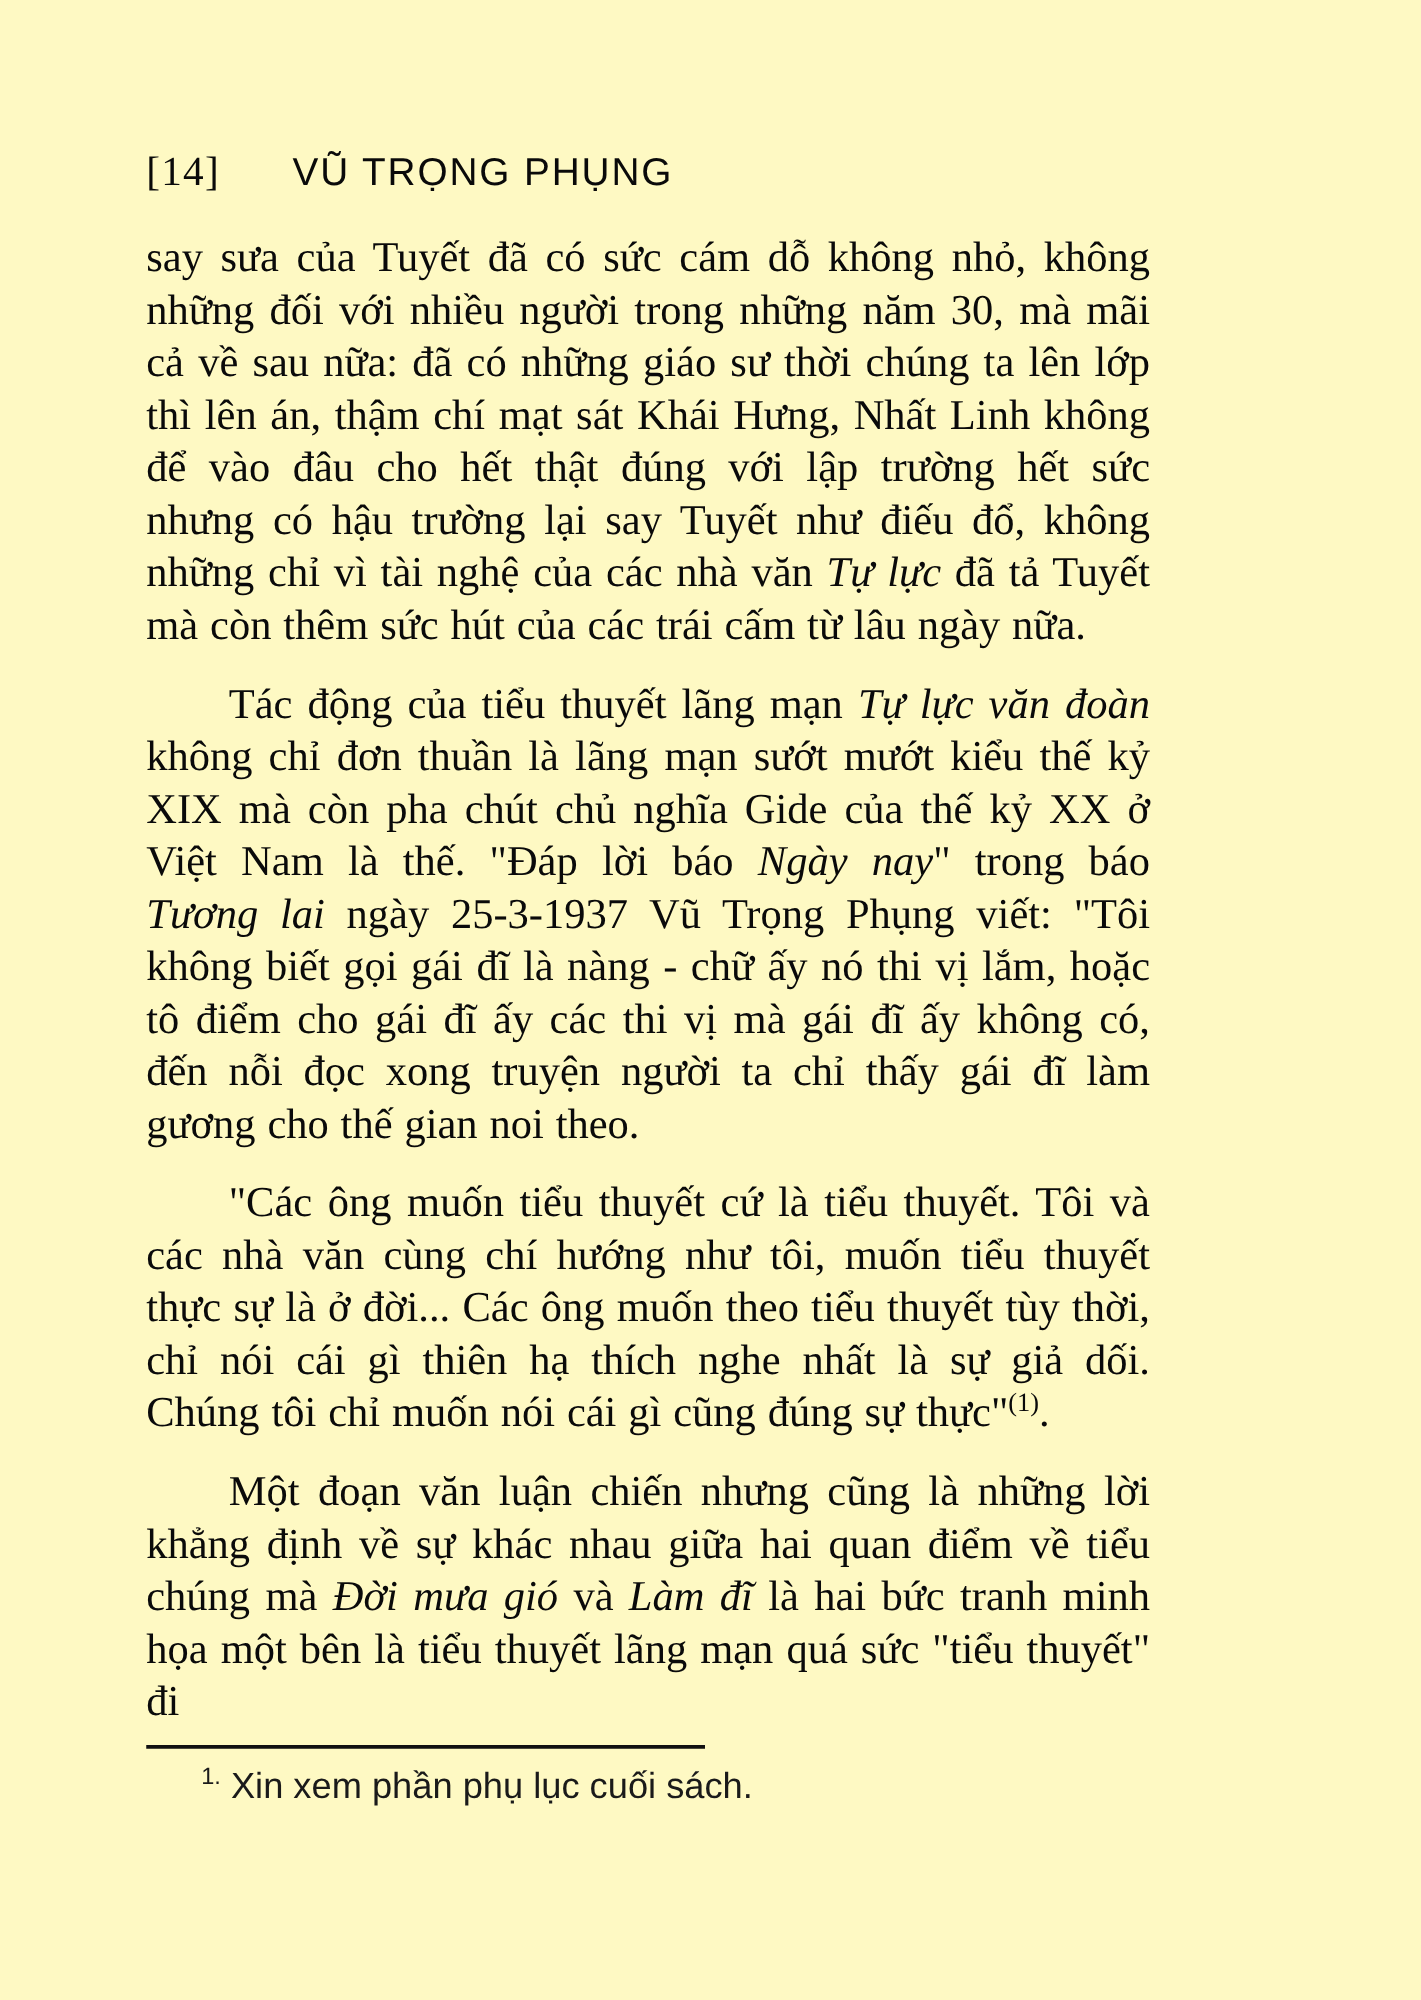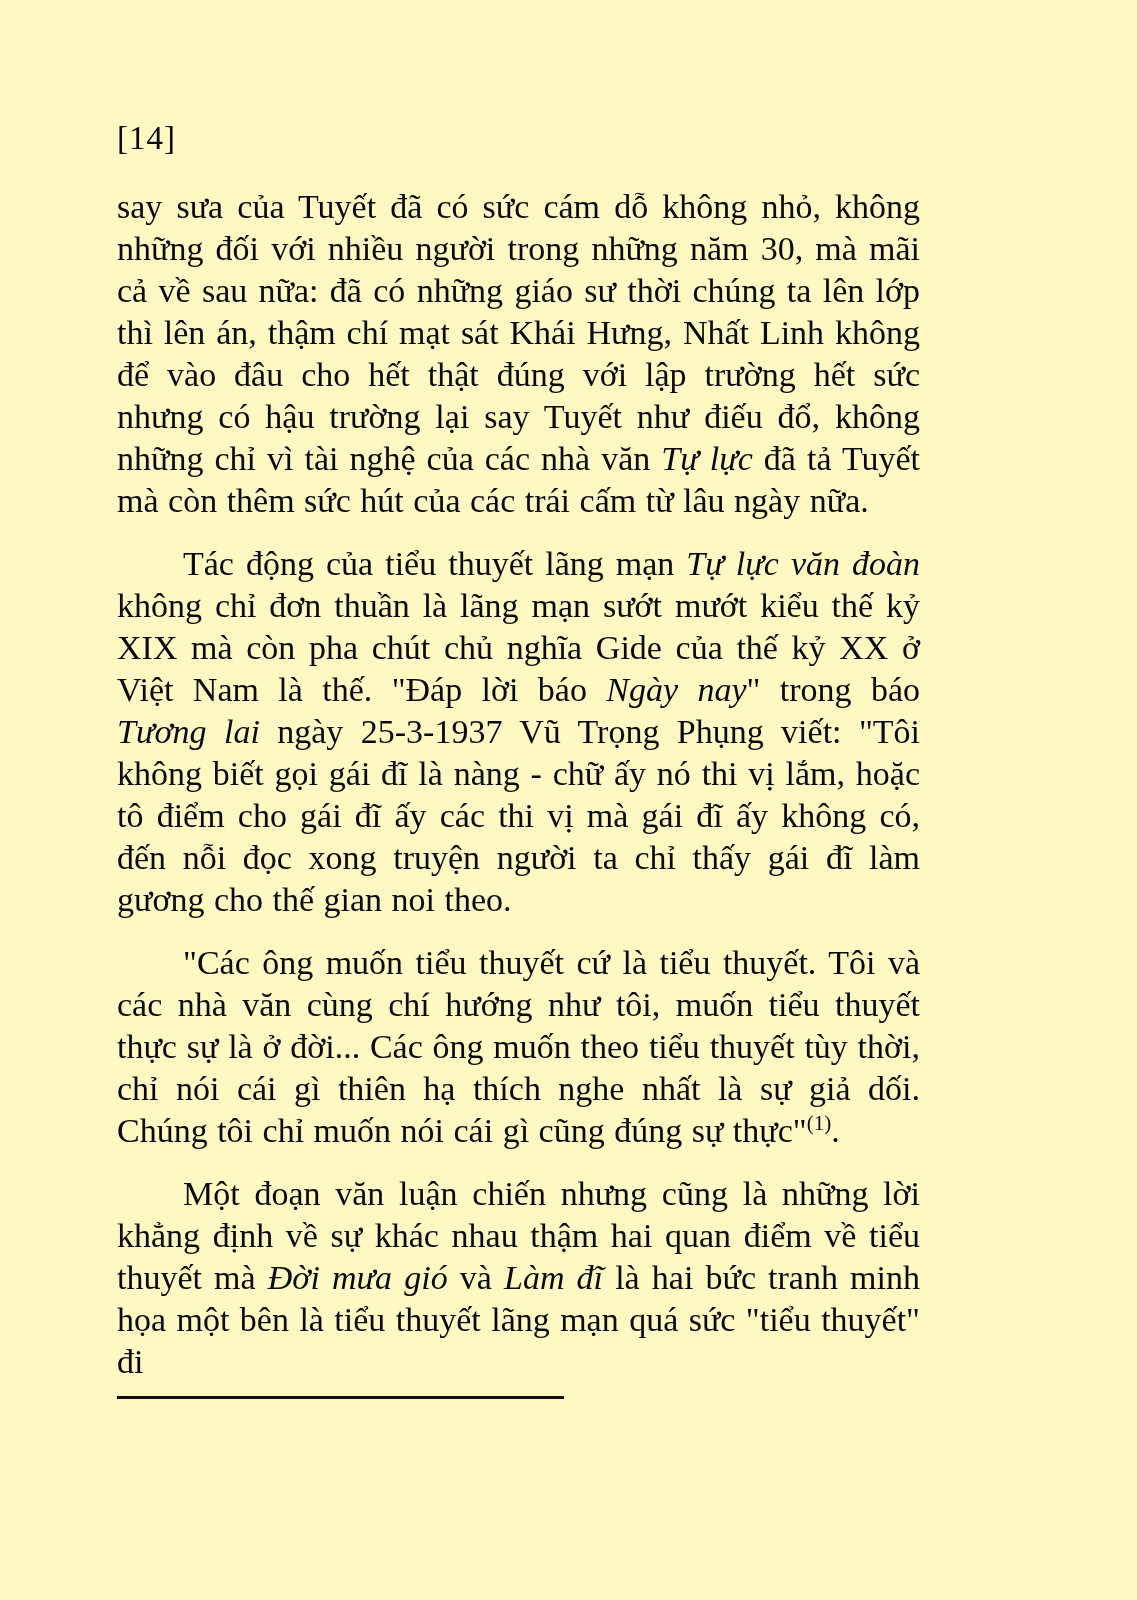--- a/index.html
+++ b/index.html
@@ -94,31 +94,33 @@
     margin-right: 8px;
   }
 </style>
 </head>
 <body>
 
 <div class="page">
 
   <header class="page-header">
     <span class="page-num">[14]</span>
+    <span class="running-title">VŨ TRỌNG PHỤNG</span>
   </header>
 
   <main class="body-text">
 
     <p class="para no-indent"><span>say sưa của Tuyết đã có sức cám dỗ không nhỏ, không những đối với nhiều người trong những năm 30, mà mãi cả về sau nữa: đã có những giáo sư thời chúng ta lên lớp thì lên án, thậm chí mạt sát Khái Hưng, Nhất Linh không để vào đâu cho hết thật đúng với lập trường hết sức nhưng có hậu trường lại say Tuyết như điếu đổ, không những chỉ vì tài nghệ của các nhà văn </span><i>Tự lực</i><span> đã tả Tuyết mà còn thêm sức hút của các trái cấm từ lâu ngày nữa.</span></p>
 
     <p class="para"><span>Tác động của tiểu thuyết lãng mạn </span><i>Tự lực văn đoàn</i><span> không chỉ đơn thuần là lãng mạn sướt mướt kiểu thế kỷ XIX mà còn pha chút chủ nghĩa Gide của thế kỷ XX ở Việt Nam là thế. "Đáp lời báo </span><i>Ngày nay</i><span>" trong báo </span><i>Tương lai</i><span> ngày 25-3-1937 Vũ Trọng Phụng viết: "Tôi không biết gọi gái đĩ là nàng - chữ ấy nó thi vị lắm, hoặc tô điểm cho gái đĩ ấy các thi vị mà gái đĩ ấy không có, đến nỗi đọc xong truyện người ta chỉ thấy gái đĩ làm gương cho thế gian noi theo.</span></p>
 
     <p class="para"><span>"Các ông muốn tiểu thuyết cứ là tiểu thuyết. Tôi và các nhà văn cùng chí hướng như tôi, muốn tiểu thuyết thực sự là ở đời... Các ông muốn theo tiểu thuyết tùy thời, chỉ nói cái gì thiên hạ thích nghe nhất là sự giả dối. Chúng tôi chỉ muốn nói cái gì cũng đúng sự thực"</span><sup class="fn-ref">(1)</sup><span>.</span></p>
 
-    <p class="para"><span>Một đoạn văn luận chiến nhưng cũng là những lời khẳng định về sự khác nhau thậm hai quan điểm về tiểu thuyết mà </span><i>Đời mưa gió</i><span> và </span><i>Làm đĩ</i><span> là hai bức tranh minh họa một bên là tiểu thuyết lãng mạn quá sức "tiểu thuyết" đi</span></p>
+    <p class="para"><span>Một đoạn văn luận chiến nhưng cũng là những lời khẳng định về sự khác nhau giữa hai quan điểm về tiểu chúng mà </span><i>Đời mưa gió</i><span> và </span><i>Làm đĩ</i><span> là hai bức tranh minh họa một bên là tiểu thuyết lãng mạn quá sức "tiểu thuyết" đi</span></p>
 
   </main>
 
   <footer class="footnote-area">
     <div class="footnote-rule"></div>
+    <p class="footnote"><sup class="fn-marker">1.</sup><span>Xin xem phần phụ lục cuối sách.</span></p>
   </footer>
 
 </div>
 
 </body></html>

